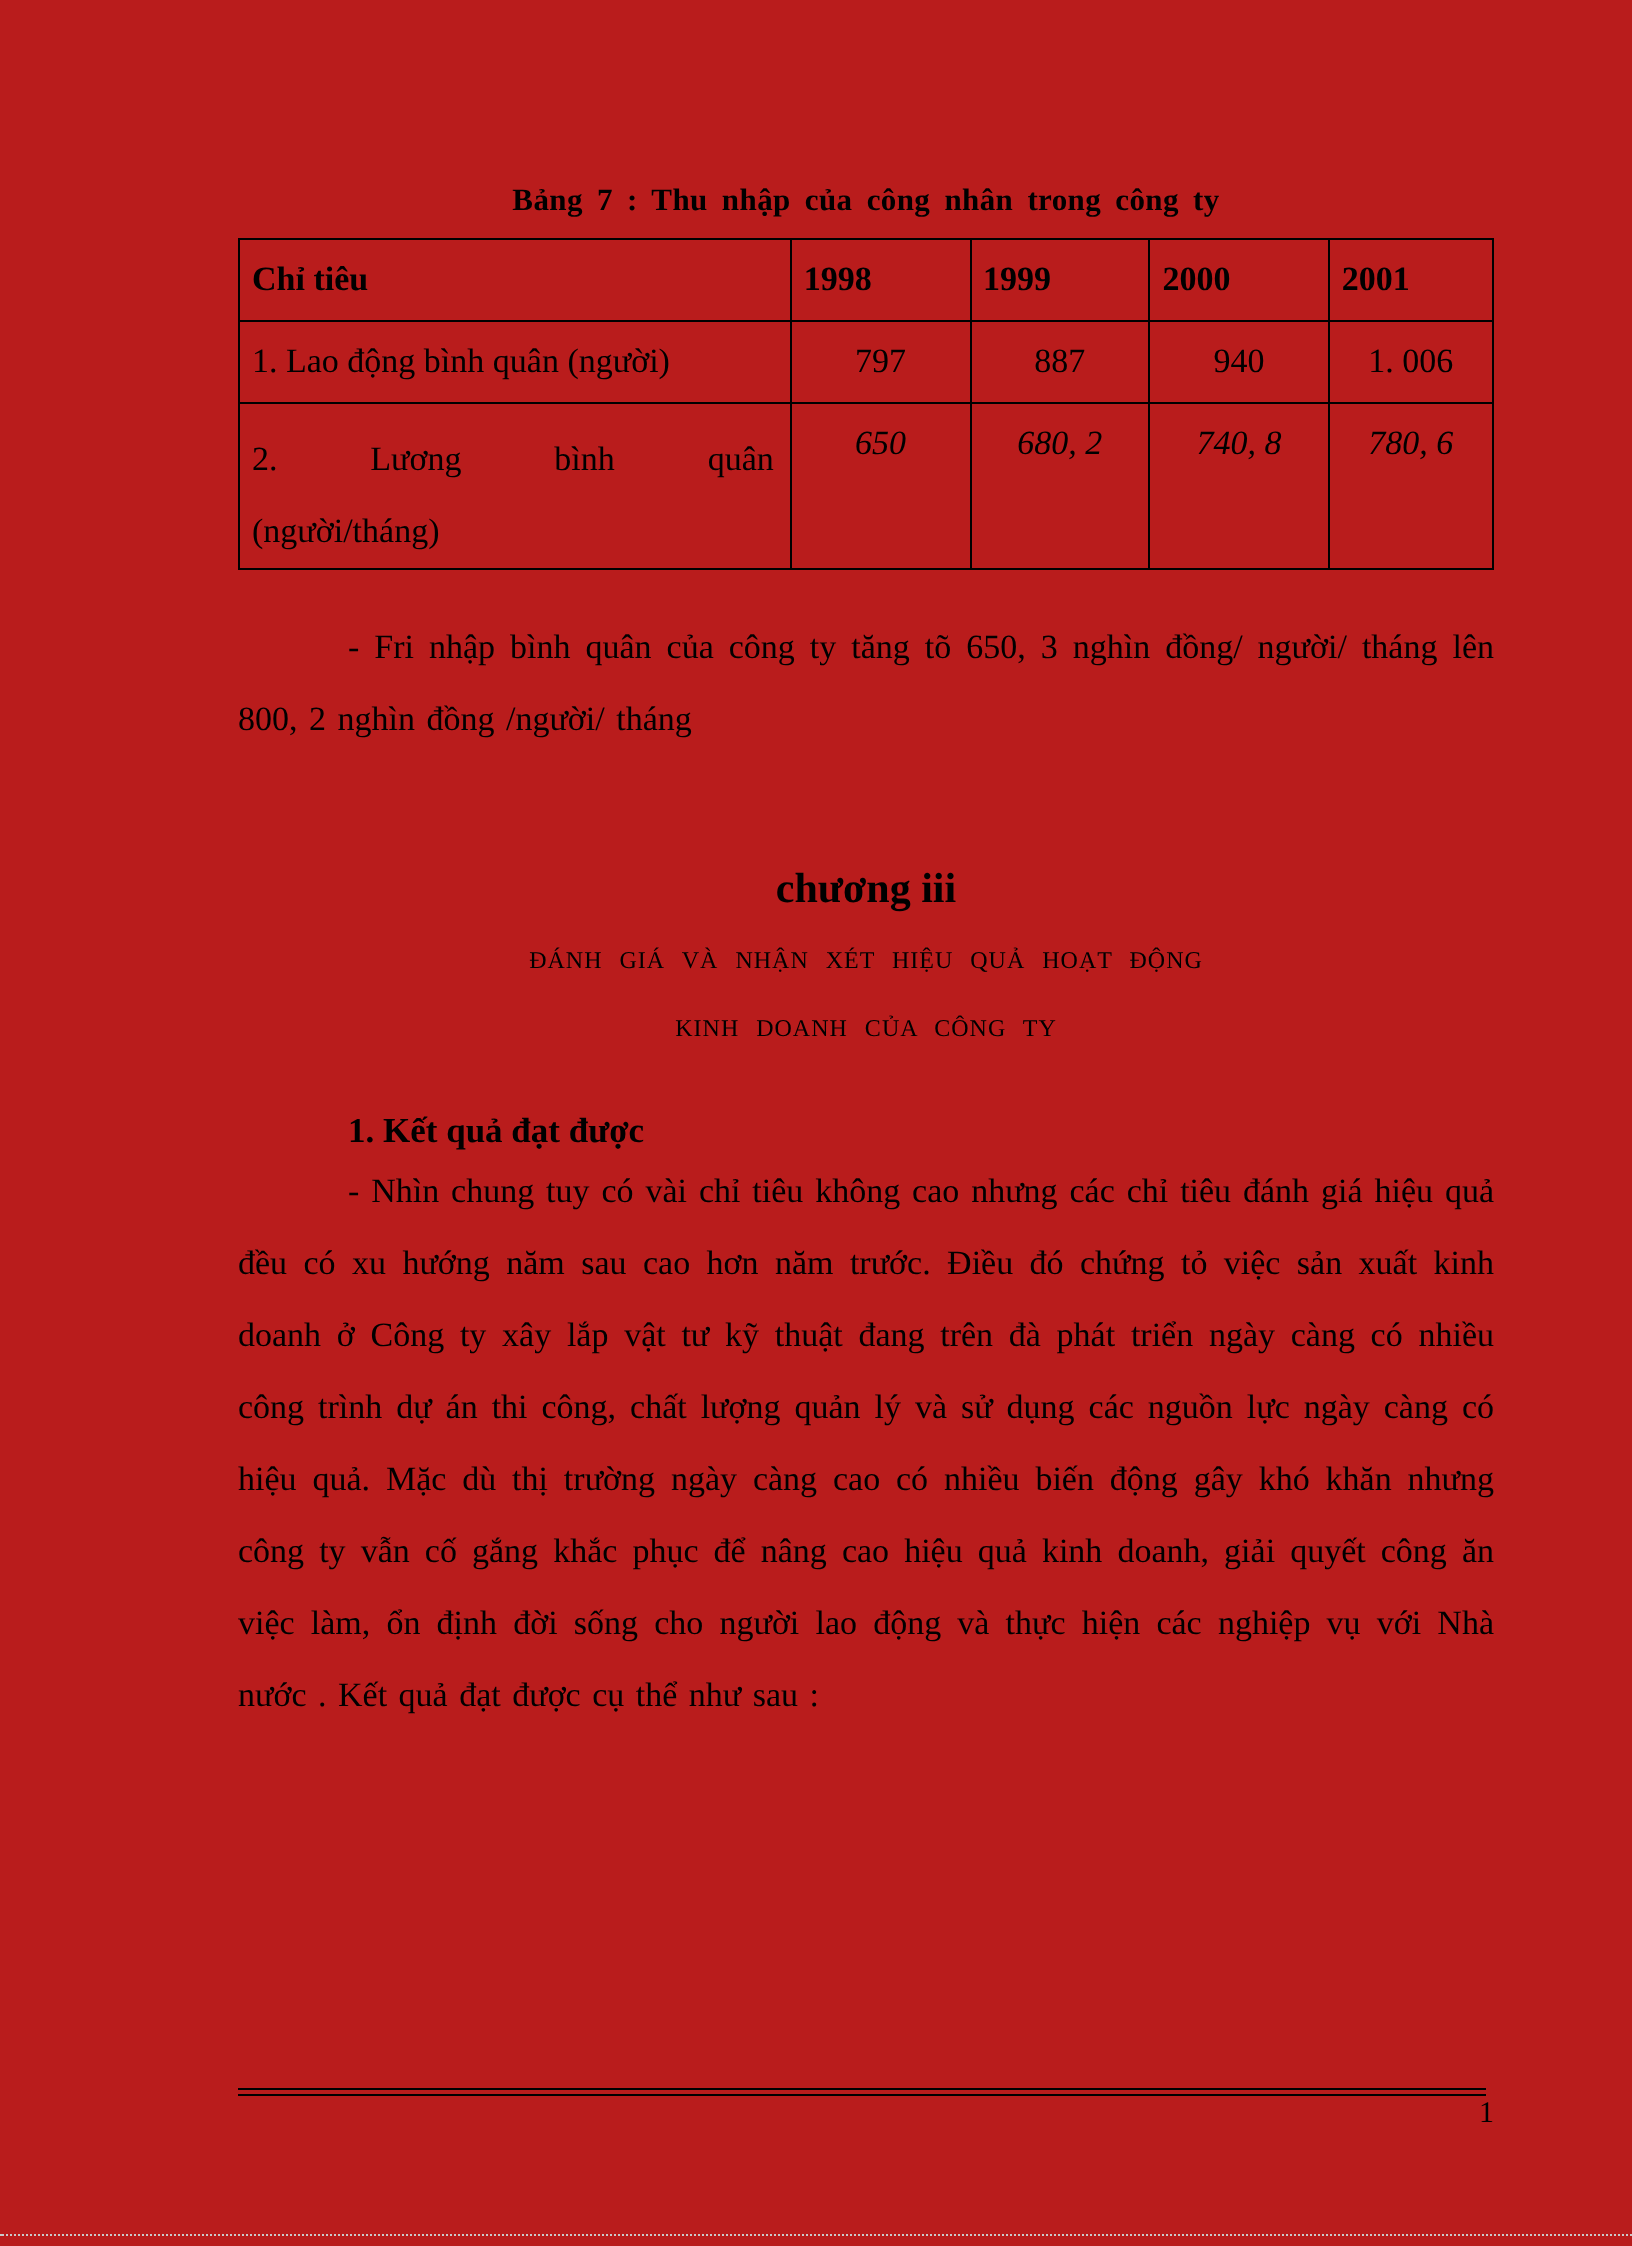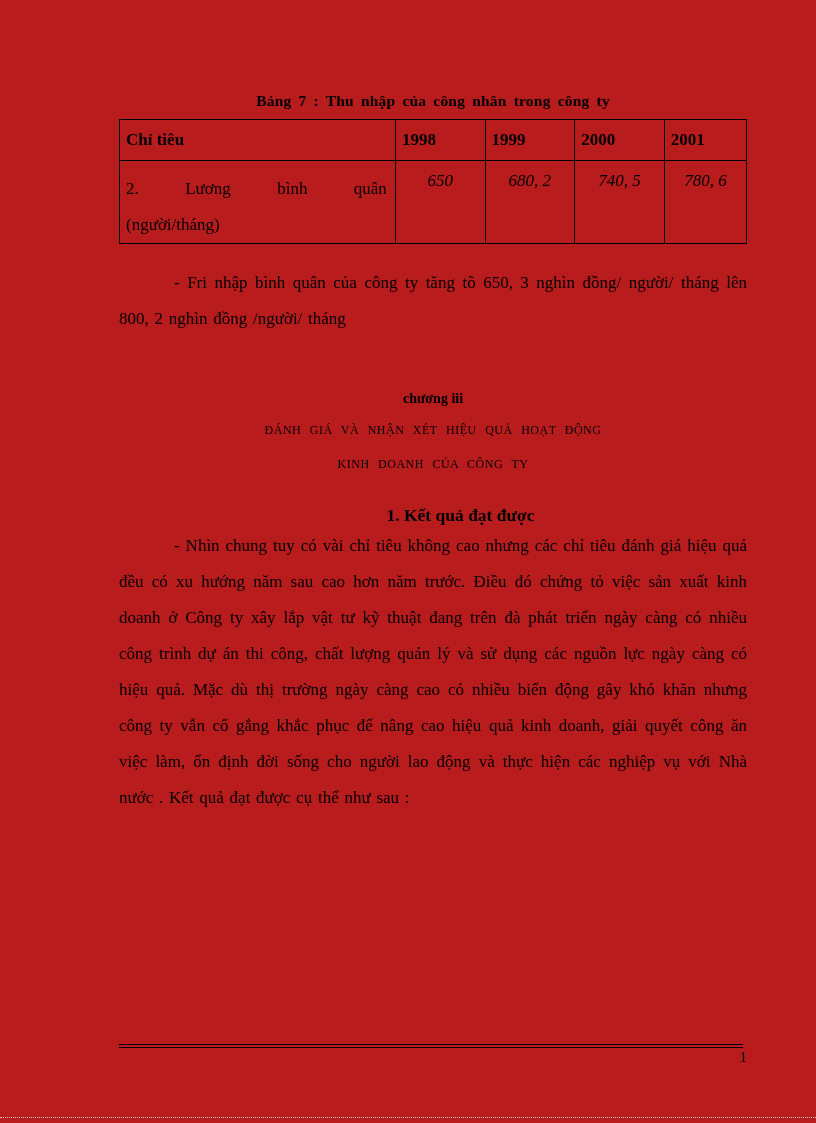--- a/index.html
+++ b/index.html
@@ -71,37 +71,36 @@
     line-height: 36px;
     text-align: justify;
     text-indent: 55px;
     margin: 0;
     word-spacing: 1.5px;
   }
   .para-first { margin-top: 21px; }
   .chapter { text-align: center; margin-top: 54px; }
   .chapter-title {
     font-weight: bold;
-    font-size: 14px;
+    font-size: 21px;
     margin: 0;
   }
   .chapter-sub {
     font-size: 12px;
     line-height: 34px;
     word-spacing: 5px;
     letter-spacing: 0.5px;
     margin: 0;
   }
   .chapter-sub-first { margin-top: 6px; }
   .section-heading {
     font-weight: bold;
     font-size: 17.5px;
     margin: 24px 0 0 0;
     text-indent: 55px;
-    text-align: center;
   }
   .body-para { margin-top: 2px; }
   .footer {
     position: absolute;
     left: 119px;
     top: 1044px;
     width: 624px;
   }
   .footer-rule {
     height: 4px;
@@ -144,28 +143,35 @@
       <thead>
         <tr>
           <th>Chỉ tiêu</th>
           <th>1998</th>
           <th>1999</th>
           <th>2000</th>
           <th>2001</th>
         </tr>
       </thead>
       <tbody>
+        <tr>
+          <td class="row-label">1. Lao động bình quân (người)</td>
+          <td class="num">797</td>
+          <td class="num">887</td>
+          <td class="num">940</td>
+          <td class="num">1. 006</td>
+        </tr>
         <tr class="row-tall">
           <td class="row-label">
             <span class="spread-line">2. Lương bình quân</span>
             <span>(người/tháng)</span>
           </td>
           <td class="num">650</td>
           <td class="num">680, 2</td>
-          <td class="num">740, 5</td>
+          <td class="num">740, 8</td>
           <td class="num">780, 6</td>
         </tr>
       </tbody>
     </table>
 
     <p class="para para-first">- Fri nhập bình quân của công ty tăng tõ 650, 3 nghìn đồng/ người/ tháng lên 800, 2 nghìn đồng /người/ tháng</p>
 
     <div class="chapter">
       <p class="chapter-title">chương iii</p>
       <p class="chapter-sub chapter-sub-first">ĐÁNH GIÁ VÀ NHẬN XÉT HIỆU QUẢ HOẠT ĐỘNG</p>

